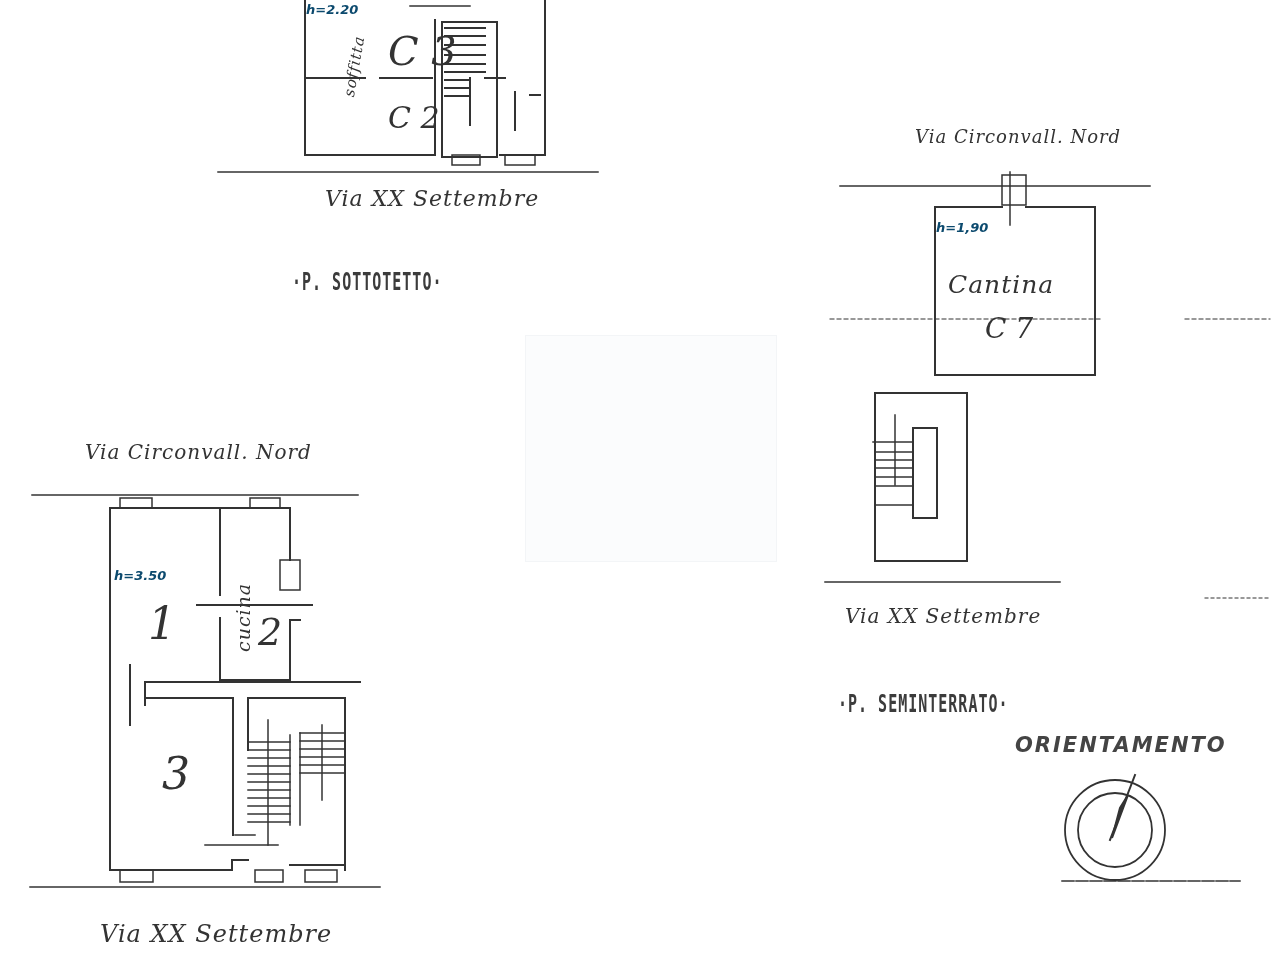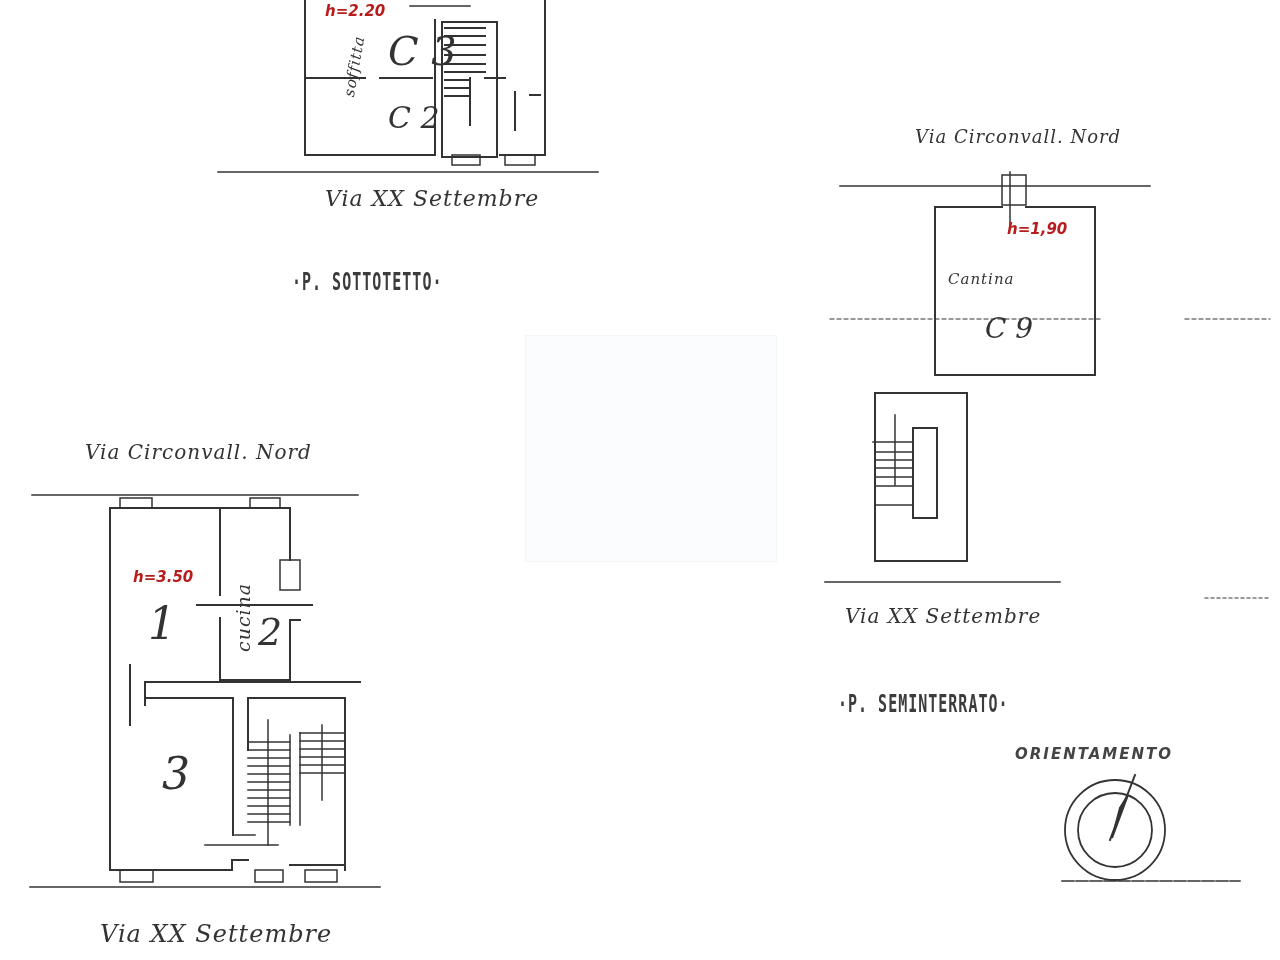--- a/index.html
+++ b/index.html
@@ -4,24 +4,24 @@
 <style>
   html, body { margin:0; padding:0; background:#ffffff; }
   body { width:1280px; height:960px; position:relative; overflow:hidden;
          font-family:"DejaVu Serif", serif; color:#2a2a2a; }
   svg.plan { position:absolute; left:0; top:0; }
   .hand { position:absolute; font-family:"DejaVu Serif", serif; font-style:italic;
           color:#333; white-space:nowrap; letter-spacing:1px; }
   .stamp { position:absolute; font-family:"DejaVu Sans Mono", monospace; font-weight:bold;
            color:#3c3c3c; white-space:nowrap; letter-spacing:1px; transform:scaleY(1.6); transform-origin:left top; }
   .orient { position:absolute; font-family:"DejaVu Sans", sans-serif; font-style:italic;
-            font-weight:bold; color:#444; letter-spacing:2px; font-size:15px;margin-top:12px; }
+            font-weight:bold; color:#444; letter-spacing:2px; font-size:21px; }
   .room { position:absolute; font-family:"DejaVu Serif", serif; font-style:italic; color:#333; }
   .height { position:absolute; font-family:"DejaVu Sans", sans-serif; font-style:italic;
-            font-weight:bold; font-size:15px; color:#b91c1c;padding-left:19px; }
+            font-weight:bold; font-size:13px; color:#0c4a6e; }
   .watermark { position:absolute; left:525px; top:335px; width:250px; height:225px;
                background:#fbfcfd; border:1px solid #f3f5f7; }
 </style>
 </head>
 <body>
 
 <div class="watermark"></div>
 
 <svg class="plan" width="1280" height="960" viewBox="0 0 1280 960">
   <g stroke="#333" stroke-width="2" fill="none" stroke-linecap="square">
@@ -162,19 +162,19 @@
 
 <div class="hand" style="left:85px;top:440px;font-size:20px;">Via Circonvall. Nord</div>
 <div class="height" style="left:114px;top:536px;margin-top:32px;">h=3.50</div>
 <div class="room" style="left:148px;top:598px;font-size:44px;">1</div>
 <div class="room" style="left:258px;top:610px;font-size:38px;">2</div>
 <div class="room" style="left:162px;top:748px;font-size:44px;">3</div>
 <div class="hand" style="left:232px;top:652px;font-size:19px;transform:rotate(-90deg);transform-origin:left top;">cucina</div>
 <div class="hand" style="left:100px;top:920px;font-size:24px;">Via XX Settembre</div>
 
 <div class="hand" style="left:915px;top:126px;font-size:18px;">Via Circonvall. Nord</div>
-<div class="height" style="left:988px;top:220px;">h=1,90</div>
-<div class="hand" style="left:948px;top:270px;font-size:15px;">Cantina</div>
-<div class="room" style="left:985px;top:312px;font-size:28px;">C 9</div>
+<div class="height" style="left:936px;top:220px;">h=1,90</div>
+<div class="hand" style="left:948px;top:270px;font-size:25px;">Cantina</div>
+<div class="room" style="left:985px;top:312px;font-size:28px;">C 7</div>
 <div class="hand" style="left:845px;top:604px;font-size:20px;">Via XX Settembre</div>
 <div class="stamp" style="left:838px;top:690px;font-size:15px;">·P. SEMINTERRATO·</div>
 
 <div class="orient" style="left:1015px;top:733px;">ORIENTAMENTO</div>
 
 </body></html>

